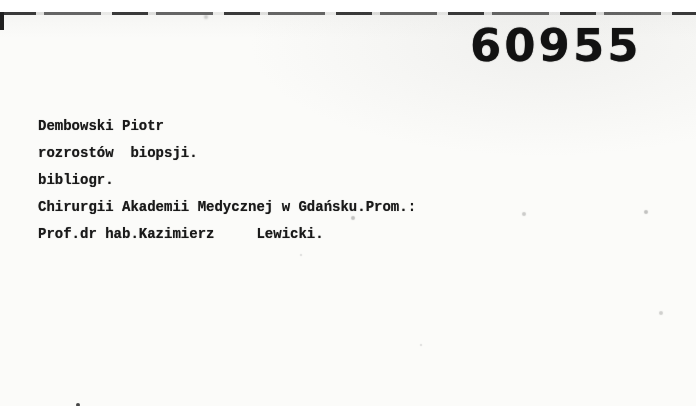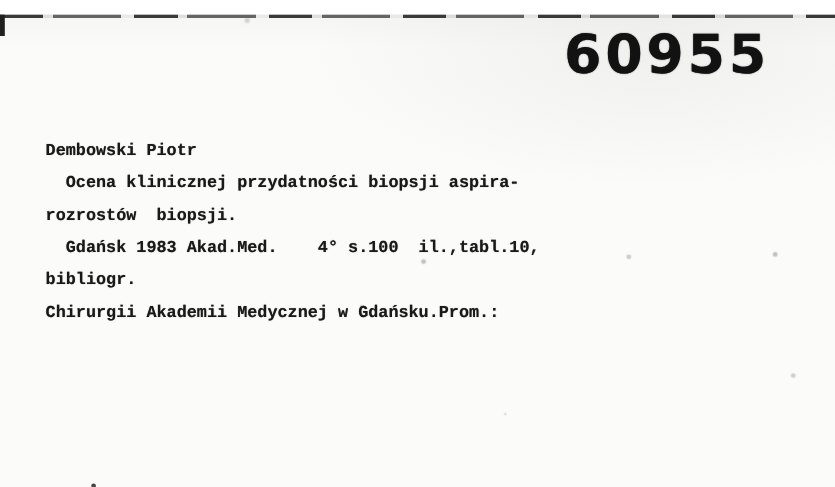--- a/index.html
+++ b/index.html
@@ -128,25 +128,24 @@
 
 <div class="scan">
 
   <div class="edge-top"></div>
   <div class="edge-top-left"></div>
 
   <div class="stamp">60955</div>
 
   <div class="card-text">
     <div class="line">Dembowski Piotr</div>
-    <div class="line">  Ocena klinicznej przydatności biopsji aspira-</div>
     <div class="line">rozrostów  biopsji.</div>
-    <div class="line">  Gdańsk 1983 Akad.Med.    4° s.100  il.,tabl.10,</div>
     <div class="line">bibliogr.</div>
     <div class="line">Chirurgii Akademii Medycznej w Gdańsku.Prom.:</div>
+    <div class="line">Prof.dr hab.Kazimierz     Lewicki.</div>
   </div>
 
   <div class="smudge-bottom"></div>
   <div class="smudge-bottom-ext"></div>
   <div class="smudge-dot"></div>
   <div class="noise"></div>
 
 </div>
 
 </body></html>

